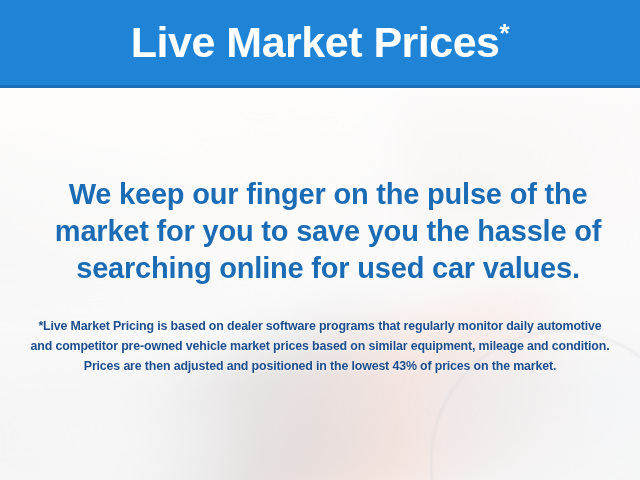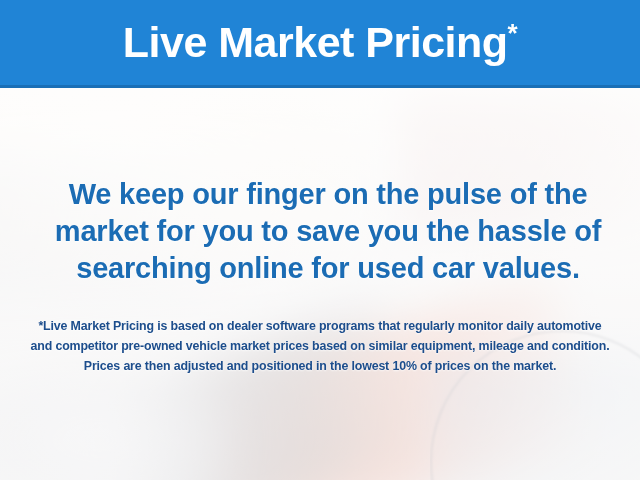--- a/index.html
+++ b/index.html
@@ -173,20 +173,20 @@
     <div class="blob blob-b"></div>
     <div class="blob blob-c"></div>
     <div class="blob blob-d"></div>
     <div class="blob blob-e"></div>
     <div class="blob blob-f"></div>
     <div class="blob blob-g"></div>
     <div class="arc"></div>
   </div>
 
   <div class="header-bar">
-    <h1 class="header-title"><span>Live Market Pricing</span><span class="star">*</span></h1>
+    <h1 class="header-title"><span>Live Market Prices</span><span class="star">*</span></h1>
   </div>
 
   <div class="headline">We keep our finger on the pulse of the market for you to save you the hassle of searching online for used car values.</div>
 
-  <div class="fineprint">*Live Market Pricing is based on dealer software programs that regularly monitor daily automotive and competitor pre-owned vehicle market prices based on similar equipment, mileage and condition. Prices are then adjusted and positioned in the lowest 10% of prices on the market.</div>
+  <div class="fineprint">*Live Market Pricing is based on dealer software programs that regularly monitor daily automotive and competitor pre-owned vehicle market prices based on similar equipment, mileage and condition. Prices are then adjusted and positioned in the lowest 43% of prices on the market.</div>
 
 </div>
 
 </body></html>

